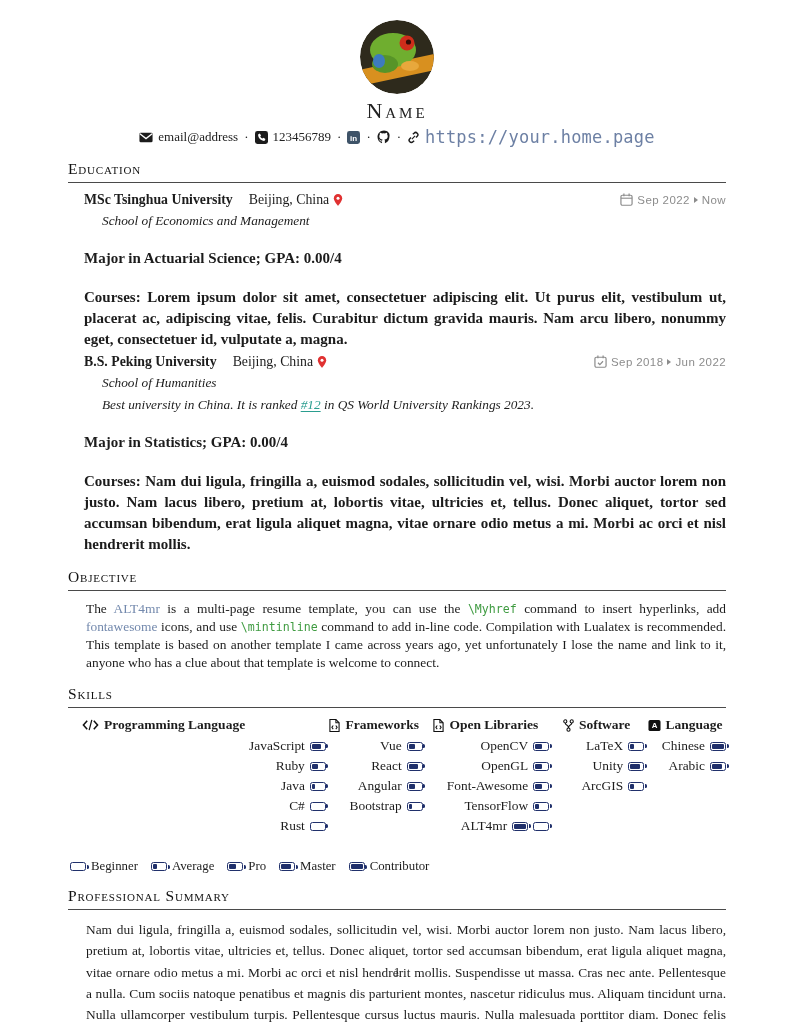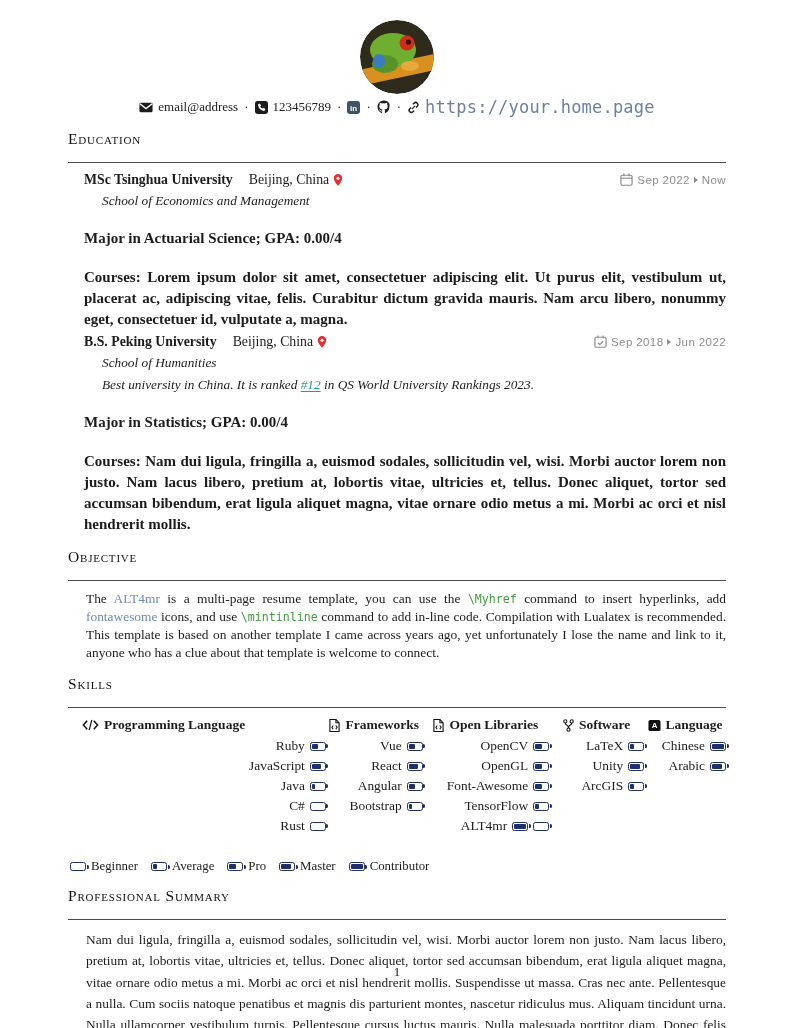--- a/index.html
+++ b/index.html
@@ -13,21 +13,21 @@
   .avatar{width:74px;height:74px;margin:0 auto;border-radius:50%;overflow:hidden;}
   .name{margin:4px 0 0;font-size:22px;font-weight:normal;font-variant:small-caps;letter-spacing:3px;color:#222;}
   .contact{margin-top:3px;font-size:13px;color:#222;display:flex;justify-content:center;align-items:center;gap:6px;}
   .c-item{display:inline-flex;align-items:center;gap:5px;color:#222;}
   .cicon{display:inline-flex;}
   .sep{color:#222;}
   .url{font-family:"DejaVu Sans Mono", monospace;font-size:17px;color:#6d80a4;letter-spacing:0.2px;}
   
   .sec-head{
     margin-top:13px;font-size:15.5px;font-variant:small-caps;letter-spacing:0.8px;color:#111;
-    border-bottom:1.4px solid #4a4a4a;padding-bottom:14px;
+    border-bottom:1.4px solid #4a4a4a;padding-bottom:4px;
   }
   
   .edu-line1{display:flex;align-items:center;margin-top:9px;padding-left:16px;}
   .edu-degree{font-weight:bold;font-size:13.8px;}
   .edu-loc{margin-left:16px;font-size:13.8px;}
   .pin{margin-left:4px;display:inline-flex;}
   .edu-date{margin-left:auto;display:flex;align-items:center;gap:4px;
     font-family:"Liberation Sans", sans-serif;font-size:11.5px;color:#8c8c8c;letter-spacing:0.4px;}
   .caret{width:0;height:0;border-left:4.5px solid #8c8c8c;border-top:3.5px solid transparent;border-bottom:3.5px solid transparent;display:inline-block;}
   .edu-school,.edu-note{font-style:italic;font-size:13.3px;line-height:19px;margin-top:3px;padding-left:34px;}
@@ -81,20 +81,21 @@
           <rect x="-12" y="42" width="110" height="16" fill="#d8901f" transform="rotate(-12 37 50)"></rect>
           <ellipse cx="33" cy="30" rx="23" ry="17" fill="#6fae2f"></ellipse>
           <ellipse cx="25" cy="44" rx="13" ry="9" fill="#579428"></ellipse>
           <ellipse cx="19" cy="41" rx="6" ry="7" fill="#3d7bbf"></ellipse>
           <ellipse cx="50" cy="46" rx="9" ry="5" fill="#e8a83c"></ellipse>
           <circle cx="47" cy="23" r="7.5" fill="#cf2d1b"></circle>
           <circle cx="48.5" cy="22" r="2.6" fill="#350c07"></circle>
         </g>
       </svg>
     </div>
+    <h1 class="name">Name</h1>
     <div class="contact">
       <span class="c-item">
         <span class="cicon">
           <svg width="14" height="11" viewBox="0 0 16 12">
               <rect x="0.5" y="0.5" width="15" height="11" rx="1.6" fill="#1c1c1c"></rect>
               <path d="M1 1.6l7 5.6 7-5.6" stroke="#fff" stroke-width="1.5" fill="none"></path>
             </svg>
         </span>
         <span>email@address</span>
       </span>
@@ -208,22 +209,22 @@
       <div class="skill-col col-0">
         <div class="skill-head">
           <span class="sicon">
             <svg width="17" height="12" viewBox="0 0 18 12">
               <path d="M5.5 1.5L1.5 6l4 4.5M12.5 1.5l4 4.5-4 4.5" stroke="#111" stroke-width="1.6" fill="none"></path>
               <line x1="10.4" y1="0.5" x2="7.6" y2="11.5" stroke="#111" stroke-width="1.3"></line>
             </svg>
           </span>
           <span>Programming Language</span>
         </div>
+        <div class="skill-item"><span>JavaScript</span><span class="battery lvl-master"><span class="batt-fill"></span></span></div>
         <div class="skill-item"><span>Ruby</span><span class="battery lvl-pro"><span class="batt-fill"></span></span></div>
-        <div class="skill-item"><span>JavaScript</span><span class="battery lvl-master"><span class="batt-fill"></span></span></div>
         <div class="skill-item"><span>Java</span><span class="battery lvl-average"><span class="batt-fill"></span></span></div>
         <div class="skill-item"><span>C#</span><span class="battery lvl-beginner"></span></div>
         <div class="skill-item"><span>Rust</span><span class="battery lvl-beginner"></span></div>
       </div>
       <div class="skill-col col-1">
         <div class="skill-head">
           <span class="sicon">
             <svg width="11" height="13" viewBox="0 0 12 14">
               <path d="M1 .5h6.5L11 4v9.5H1z" fill="none" stroke="#111" stroke-width="1.2"></path>
               <path d="M7.5.5V4H11" stroke="#111" stroke-width="1.1" fill="none"></path>

